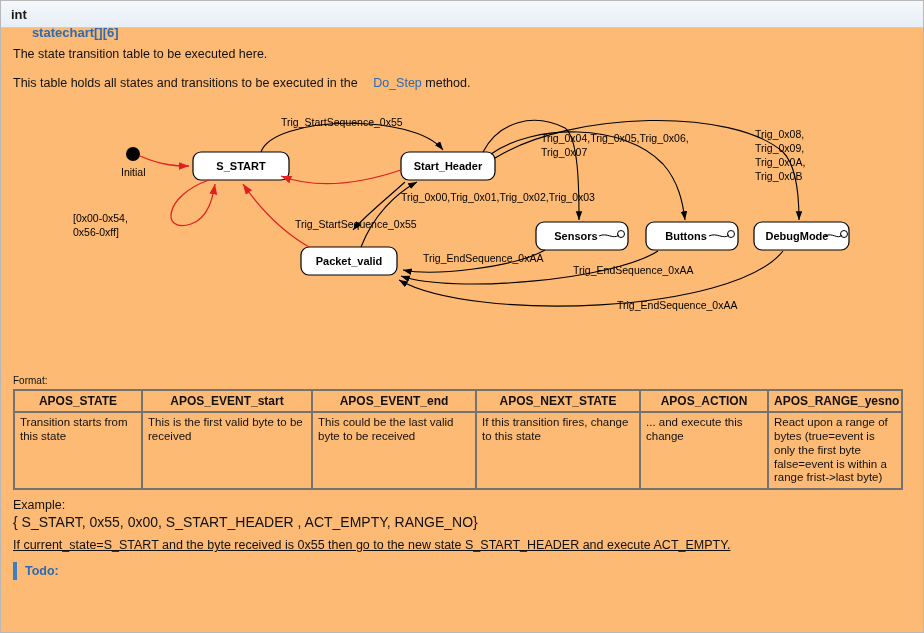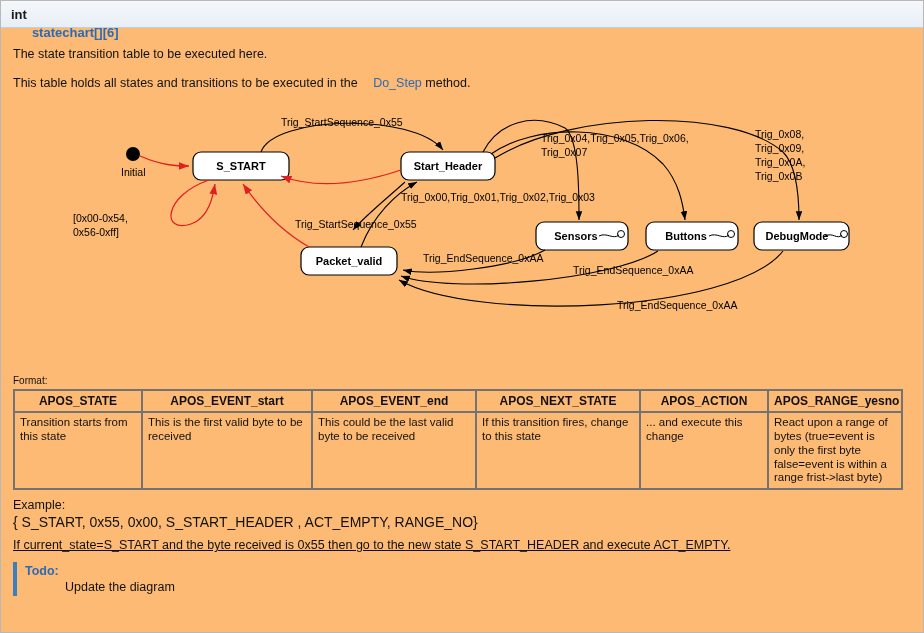--- a/index.html
+++ b/index.html
@@ -248,17 +248,16 @@
         </tr>
       </tbody>
     </table>
 
     <div class="example-label">Example:</div>
     <div class="code-line">{ S_START, 0x55, 0x00, S_START_HEADER , ACT_EMPTY, RANGE_NO}</div>
     <div class="explain">If current_state=S_START and the byte received is 0x55 then go to the new state S_START_HEADER and execute ACT_EMPTY.</div>
 
     <div class="todo">
       <div class="todo-title">Todo:</div>
-      <div class="todo-text">Update the diagram</div>
     </div>
 
   </div>
 </div>
 
 </body></html>

